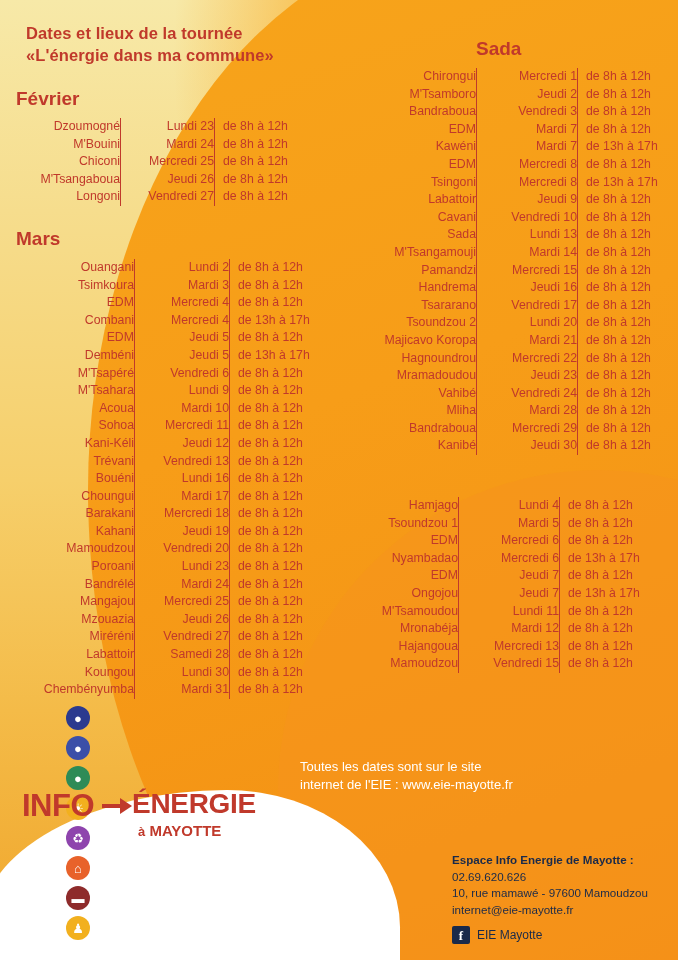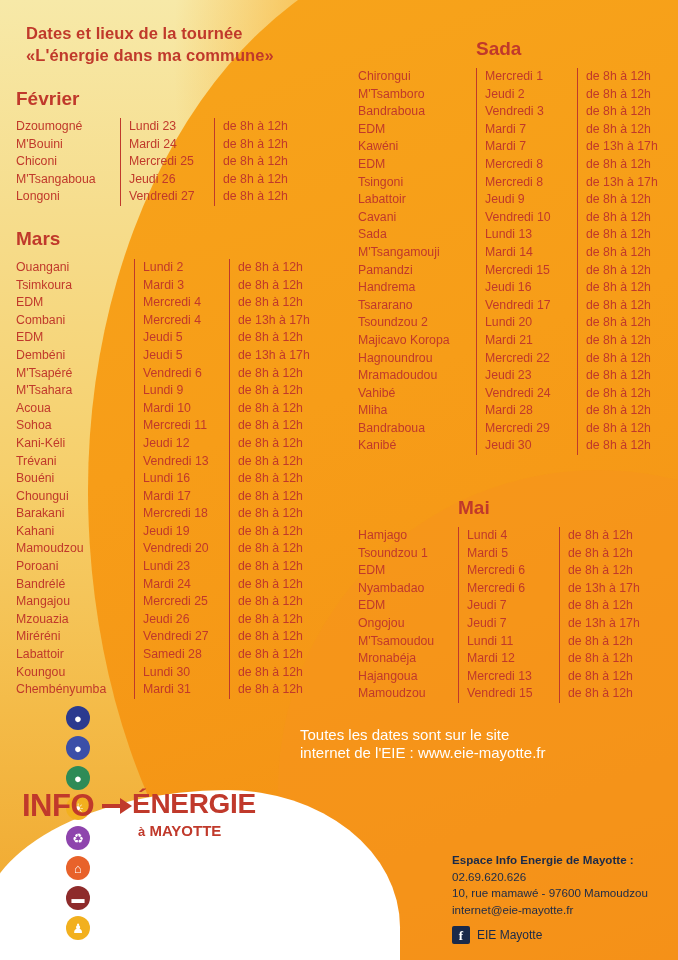--- a/index.html
+++ b/index.html
@@ -73,21 +73,21 @@
   }
 
   
   .month-title {
     color: #c0392b;
     font-weight: bold;
     font-size: 19px;
     text-align: left;
     margin-bottom: 8px;
   }
-  .rows { width: 100%; }
+  .rows { width: 100%; text-align: right; }
   .row {
     display: flex;
     font-size: 12.3px;
     line-height: 17.6px;
     color: #c0392b;
     white-space: nowrap;
   }
   .c-place { flex: 0 0 auto; }
   .c-day   { flex: 0 0 auto; border-left: 1px solid #c0392b; padding-left: 8px; }
   .c-time  { flex: 0 0 auto; border-left: 1px solid #c0392b; padding-left: 8px; }
@@ -179,24 +179,24 @@
     font-size: 15px;
     font-weight: bold;
     color: #c0392b;
   }
   #mayotte-word .small { font-size: 13px; font-weight: bold; }
 
   
   #site-note {
     position: absolute;
     left: 300px;
-    top: 726px;
+    top: 758px;
     width: 300px;
     color: #ffffff;
-    font-size: 15px;
+    font-size: 13px;
     line-height: 18px;
   }
   #contact {
     position: absolute;
     left: 452px;
     top: 852px;
     width: 220px;
     color: #1a2a4a;
     font-size: 11.6px;
     line-height: 16.5px;
@@ -511,21 +511,20 @@
               <span class="c-time">de  8h à 12h</span>
             </div>
             <div class="row">
               <span class="c-place">Kanibé</span>
               <span class="c-day">Jeudi 30</span>
               <span class="c-time">de  8h à 12h</span>
             </div>
           </div>
       </div>
       <div id="block-mai">
-        <div class="month-title">Mai</div>
         <div class="rows">
             <div class="row">
               <span class="c-place">Hamjago</span>
               <span class="c-day">Lundi 4</span>
               <span class="c-time">de  8h à 12h</span>
             </div>
             <div class="row">
               <span class="c-place">Tsoundzou 1</span>
               <span class="c-day">Mardi 5</span>
               <span class="c-time">de  8h à 12h</span>

